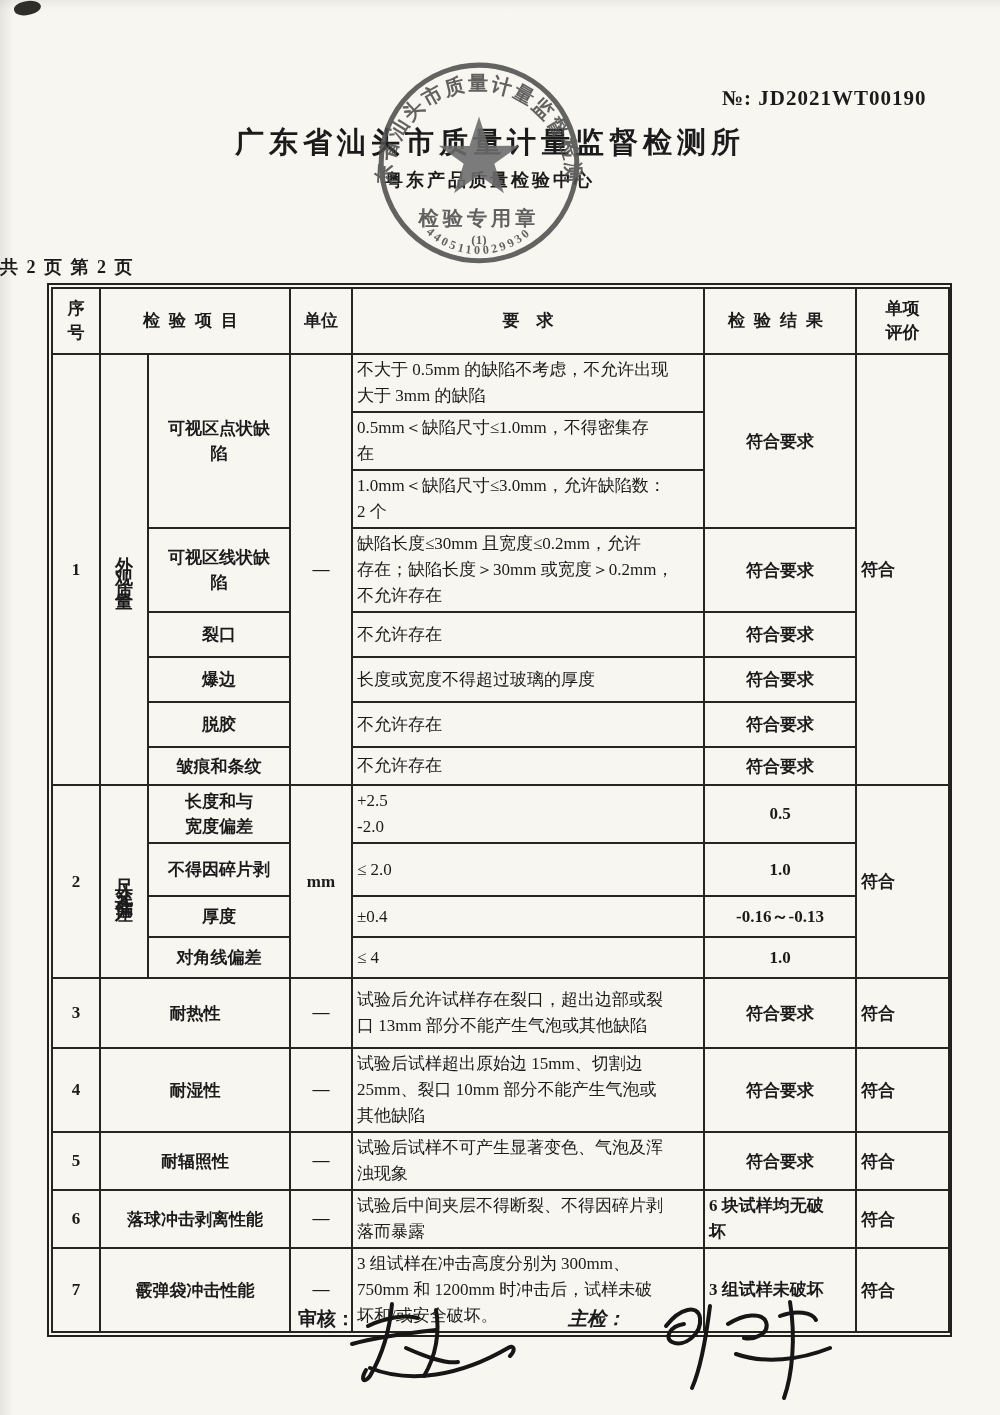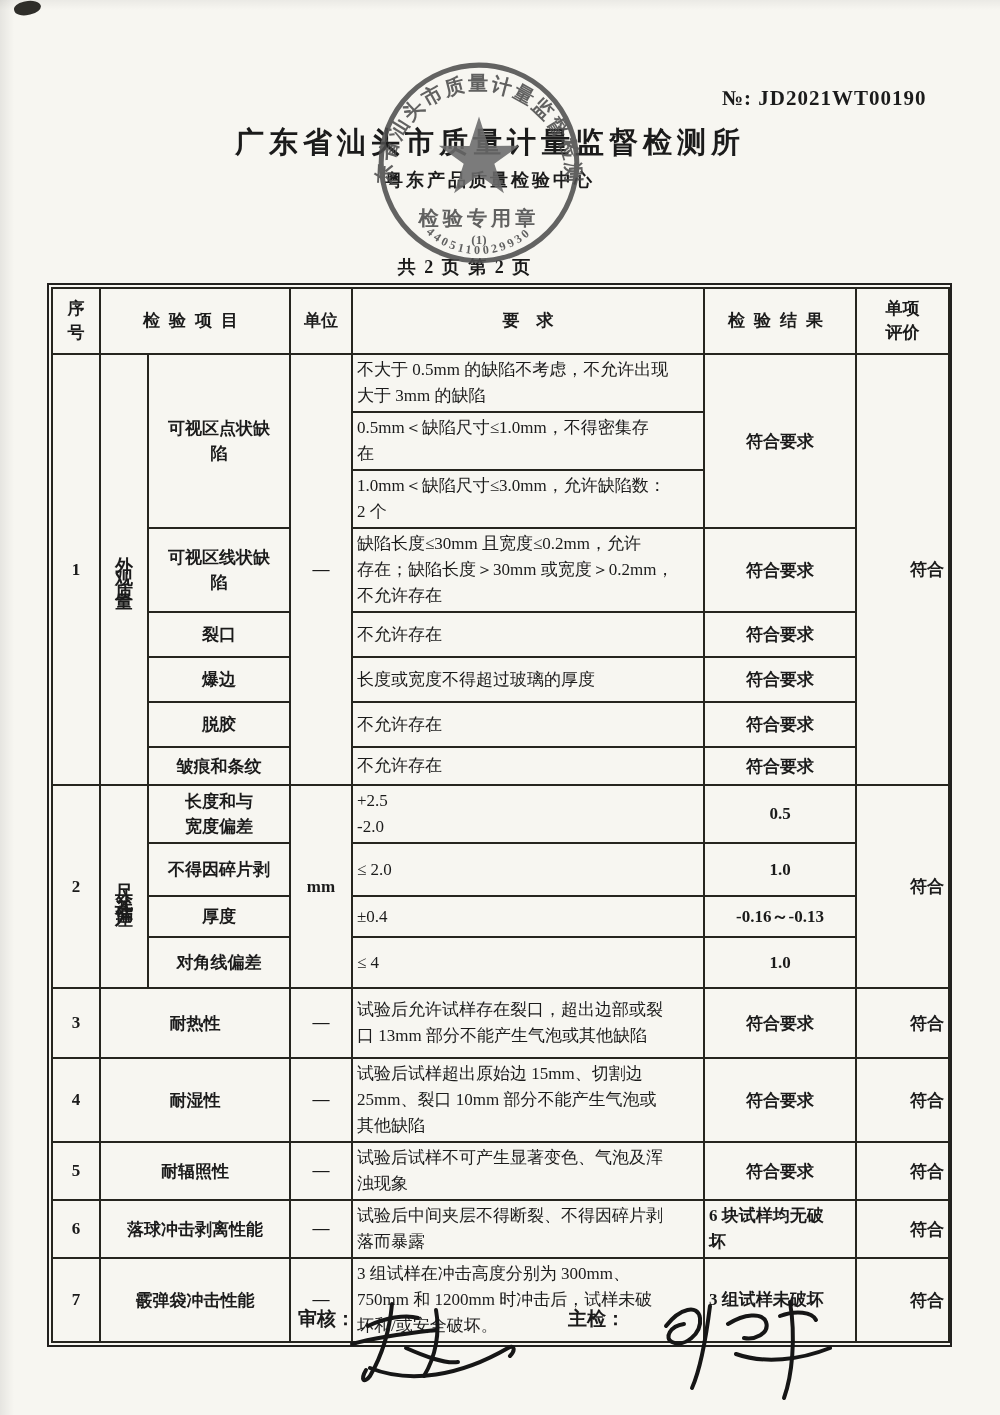--- a/index.html
+++ b/index.html
@@ -30,21 +30,21 @@
   }
   .org2{
     position:absolute;top:168px;left:0;width:980px;text-align:center;
     font-size:18px;font-weight:700;letter-spacing:3px;white-space:nowrap;
   }
   .rpt-title{
     position:absolute;top:211px;left:0;width:980px;text-align:center;
     font-size:29px;font-weight:700;letter-spacing:6px;white-space:nowrap;
   }
   .page-info{
-    position:absolute;top:255px;left:0;width:930px;text-align:center;
+    position:absolute;top:255px;left:0;width:930px;text-align:left;
     font-size:18px;font-weight:700;letter-spacing:2px;
   }
   
   .seal{
     position:absolute;left:358px;top:58px;width:242px;height:222px;
     color:#525252;opacity:0.88;z-index:3;
   }
   .seal text{fill:#4d4d4d;font-family:"Liberation Serif","DejaVu Serif",serif;font-weight:700;}
   
   .tbl-wrap{
@@ -70,25 +70,25 @@
   td.cat span{
     writing-mode:vertical-lr;text-orientation:upright;
     font-weight:700;font-size:18px;letter-spacing:12px;
   }
   td.cat.tight span{letter-spacing:5px;}
   td.item{text-align:center;font-weight:700;line-height:25px;margin-top:32px;}
   td.unit{text-align:center;font-weight:700;font-size:18px;}
   td.req{text-align:left;padding:3px 10px;font-size:16.5px;font-weight:400;line-height:26px;}
   td.result{text-align:center;font-weight:700;}
   td.result-left{text-align:left;padding:3px 8px;font-weight:700;line-height:26px;}
-  td.eval{text-align:right;font-weight:700;font-size:17px;}
+  td.eval{text-align:left;font-weight:700;font-size:17px;}
   
   .sign-label{position:absolute;font-size:19px;font-weight:700;z-index:2;}
   .sign-label.review{left:298px;top:1306px;}
-  .sign-label.chief{left:568px;top:1306px;}
+  .sign-label.chief{left:568px;top:1306px;font-style:italic;}
   .sig{position:absolute;z-index:2;}
   .sig path{fill:none;stroke:#161616;stroke-width:4;stroke-linecap:round;stroke-linejoin:round;}
   .sig1{left:340px;top:1292px;width:200px;height:105px;}
   .sig2{left:640px;top:1290px;width:220px;height:125px;}
 </style>
 </head>
 <body>
 
 <div class="page">
 
@@ -198,21 +198,21 @@
     <tr style="height:53px">
       <td class="item">不得因碎片剥</td>
       <td class="req">≤ 2.0</td>
       <td class="result">1.0</td>
     </tr>
     <tr style="height:41px">
       <td class="item">厚度</td>
       <td class="req">±0.4</td>
       <td class="result">-0.16～-0.13</td>
     </tr>
-    <tr style="height:51px">
+    <tr style="height:41px">
       <td class="item">对角线偏差</td>
       <td class="req">≤ 4</td>
       <td class="result">1.0</td>
     </tr>
 
     <tr style="height:70px">
       <td class="seq">3</td>
       <td class="item" colspan="2">耐热性</td>
       <td class="unit">—</td>
       <td class="req">试验后允许试样存在裂口，超出边部或裂

